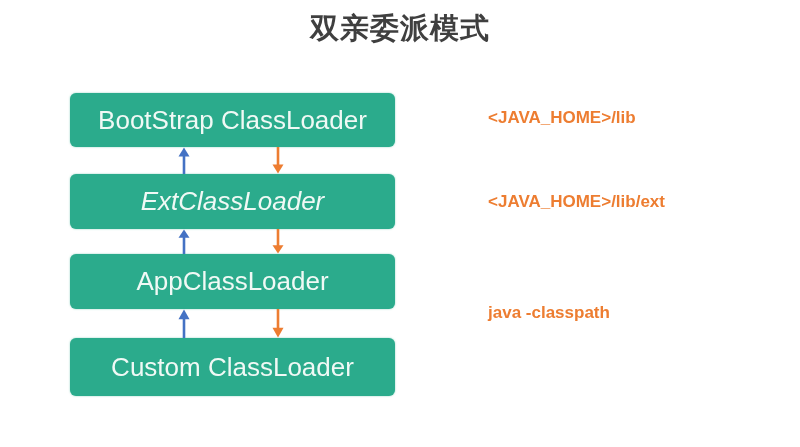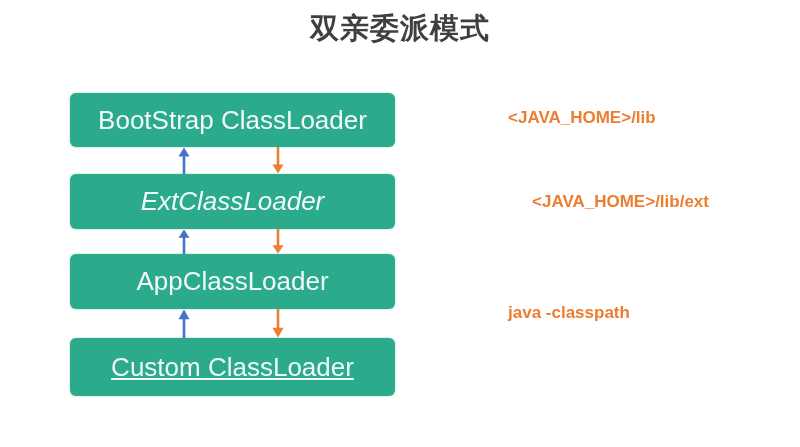--- a/index.html
+++ b/index.html
@@ -27,42 +27,42 @@
     display: flex;
     align-items: center;
     justify-content: center;
     color: var(--box-text, #f0f9f5);
     font-size: 26px;
     box-shadow: 0 0 2px rgba(43,171,140,0.55);
   }
   .box-1 { top: 93px;  height: 54px; }
   .box-2 { top: 174px; height: 55px; font-style: italic; }
   .box-3 { top: 254px; height: 55px; }
-  .box-4 { top: 338px; height: 58px; text-decoration: underline; }
+  .box-4 { top: 338px; height: 58px; }
 
   .arrow { position: absolute; width: 14px; display: block; }
   .arrow-up   { color: var(--arrow-up-blue, #4472c4); }
   .arrow-down { color: var(--arrow-down-orange, #ed7d31); }
   .gap-1 { top: 147px; height: 27px; }
   .gap-2 { top: 229px; height: 25px; }
   .gap-3 { top: 309px; height: 29px; }
   .col-left  { left: 177px; }
   .col-right { left: 271px; }
 
   .path-label {
     position: absolute;
-    left: 508px;
+    left: 488px;
     font-size: 17px;
     font-weight: bold;
     line-height: 20px;
     color: var(--label-orange, #ed7d31);
     white-space: pre;
   }
   .label-1 { top: 108px; }
-  .label-2 { top: 192px; margin-left: 24px; }
+  .label-2 { top: 192px; }
   .label-3 { top: 275px; margin-top: 28px; }
 </style>
 </head>
 <body>
 
 <div class="canvas">
 
   <h1 class="title">双亲委派模式</h1>
 
   <div class="loader-box box-1">

